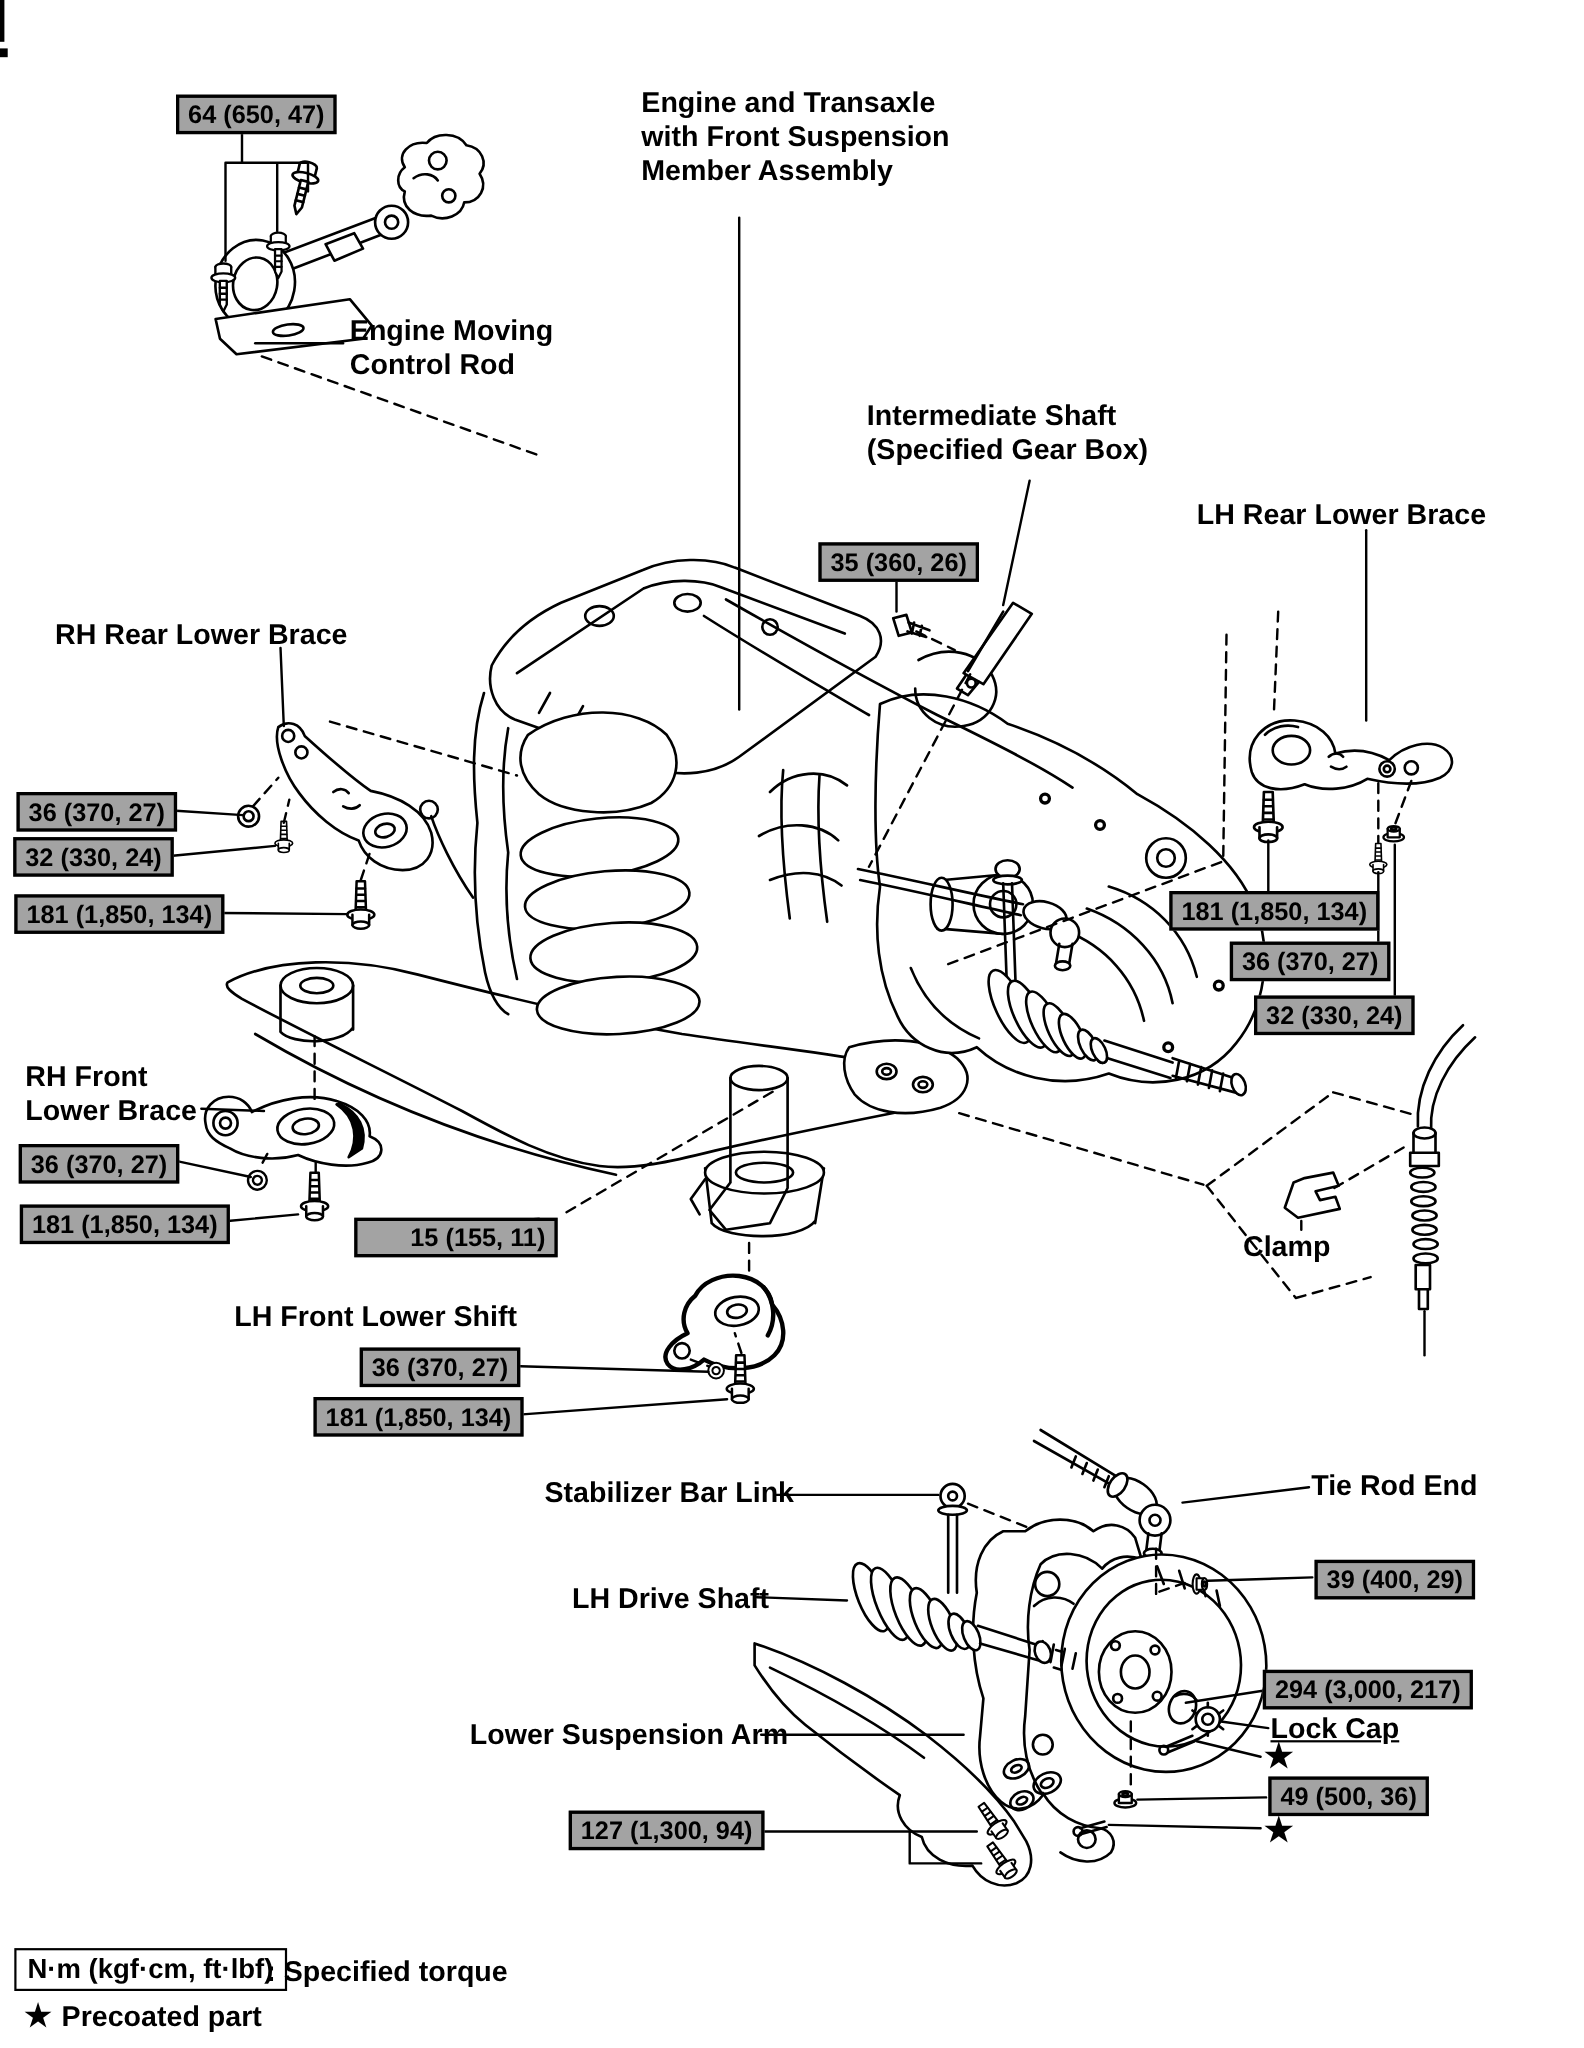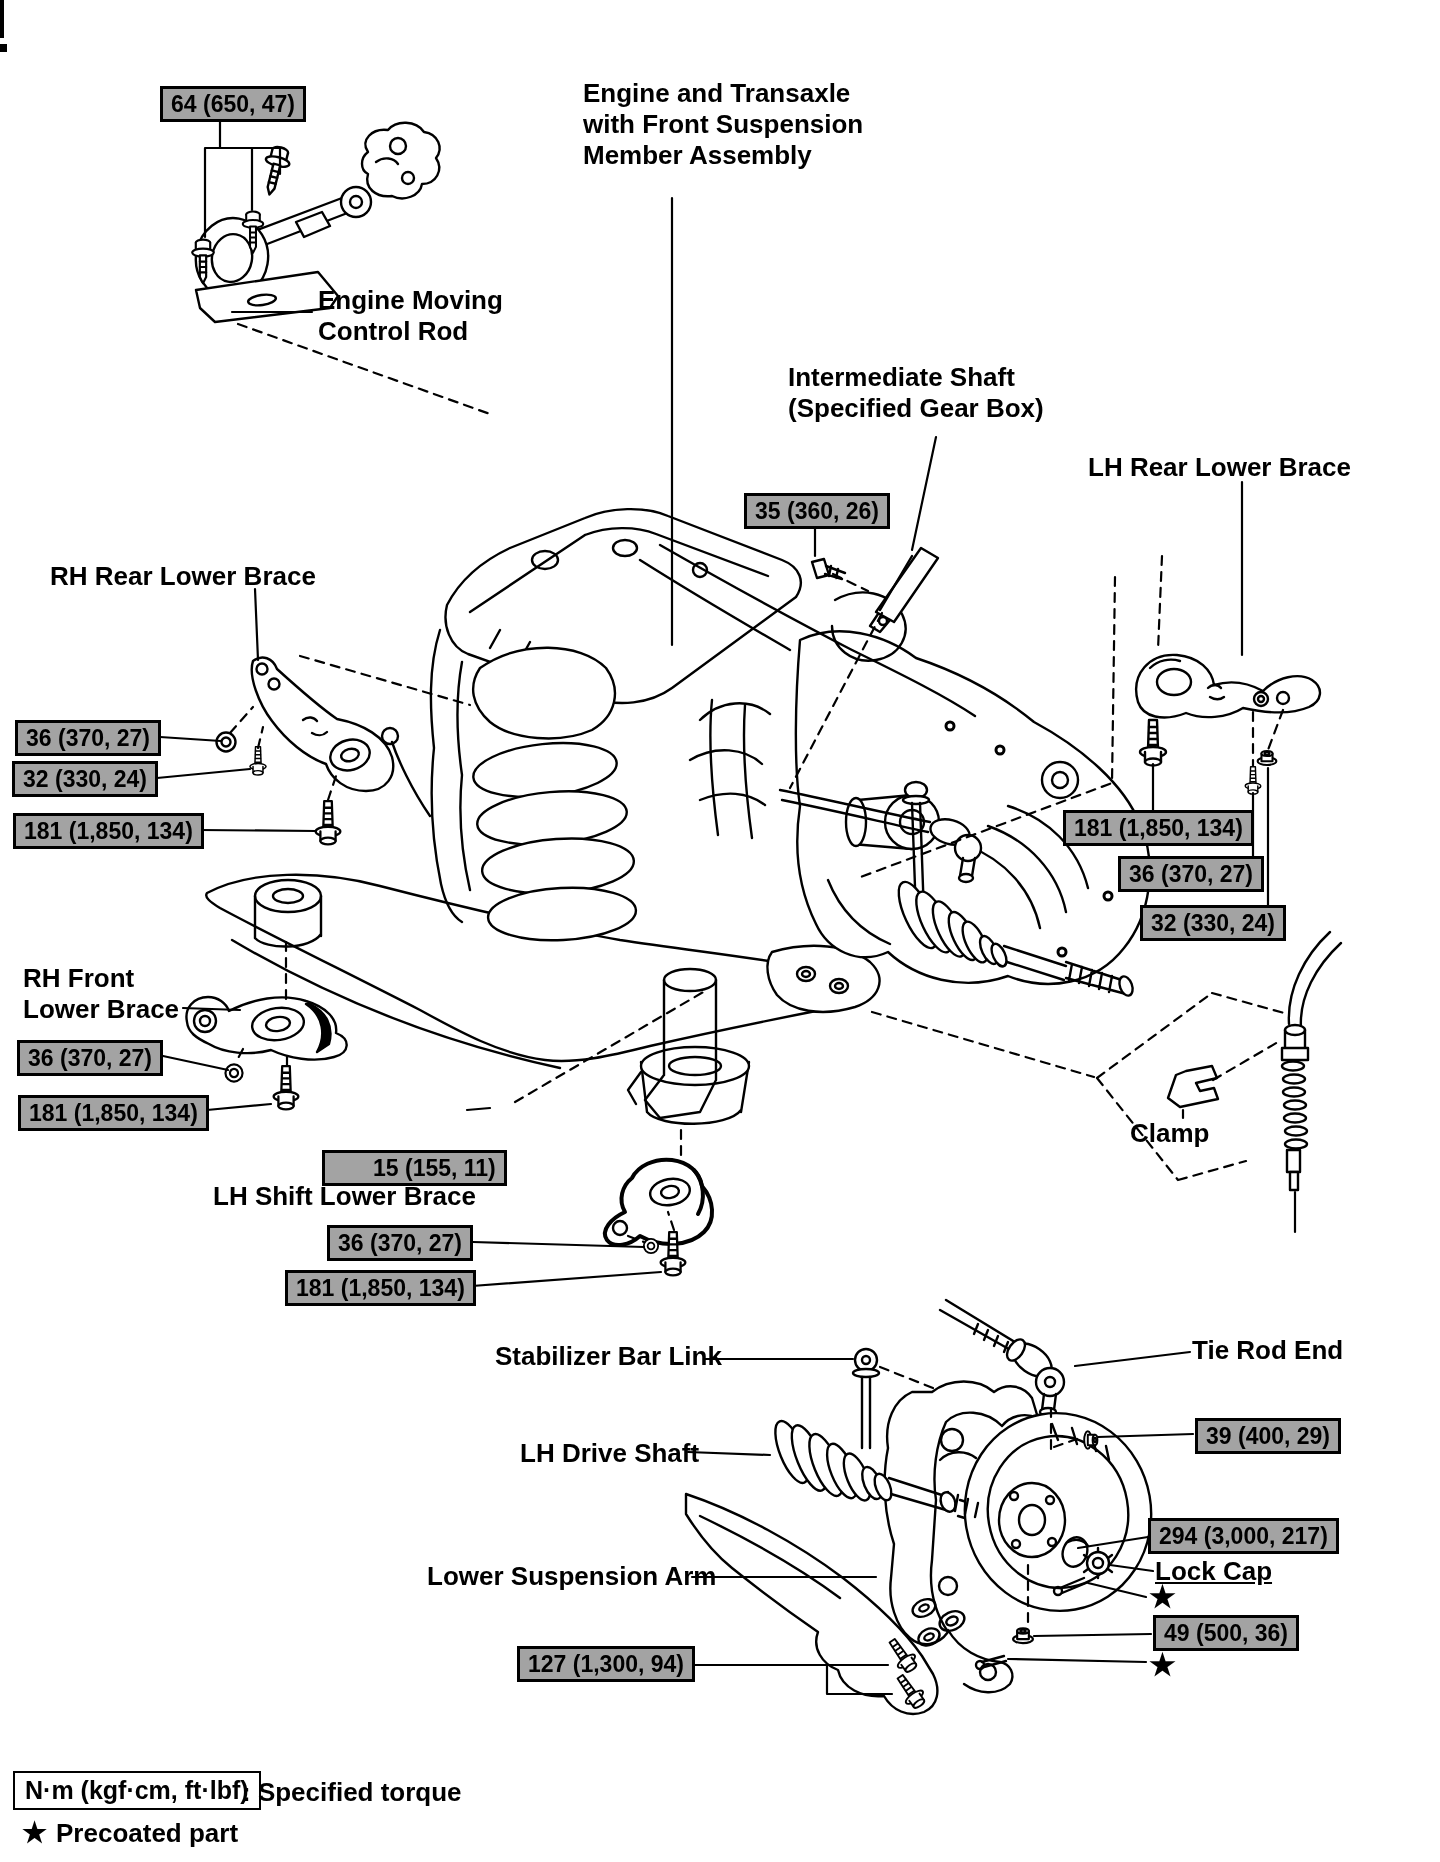--- a/index.html
+++ b/index.html
@@ -381,42 +381,42 @@
 with Front Suspension
 Member Assembly</div>
 <div class="lbl" style="left:318px;top:285px;">Engine Moving
 Control Rod</div>
 <div class="lbl" style="left:788px;top:362px;">Intermediate Shaft
 (Specified Gear Box)</div>
 <div class="lbl" style="left:1088px;top:452px;">LH Rear Lower Brace</div>
 <div class="lbl" style="left:50px;top:561px;">RH Rear Lower Brace</div>
 <div class="lbl" style="left:23px;top:963px;">RH Front
 Lower Brace</div>
-<div class="lbl" style="left:213px;top:1181px;">LH Shift Lower Brace</div>
+<div class="lbl" style="left:213px;top:1181px;">LH Front Lower Shift</div>
 <div class="lbl" style="left:1130px;top:1118px;">Clamp</div>
 <div class="lbl" style="left:495px;top:1341px;">Stabilizer Bar Link</div>
 <div class="lbl" style="left:1192px;top:1335px;">Tie Rod End</div>
 <div class="lbl" style="left:520px;top:1438px;">LH Drive Shaft</div>
 <div class="lbl" style="left:427px;top:1561px;">Lower Suspension Arm</div>
 <div class="lbl" style="left:1155px;top:1556px;text-decoration:underline;">Lock Cap</div>
 
 <div class="star" style="left:1149px;top:1582px;">★</div>
 <div class="star" style="left:1149px;top:1650px;">★</div>
 
 <div class="tq" style="left:160px;top:86px;">64 (650, 47)</div>
 <div class="tq" style="left:744px;top:493px;">35 (360, 26)</div>
 <div class="tq" style="left:15px;top:720px;">36 (370, 27)</div>
 <div class="tq" style="left:12px;top:761px;">32 (330, 24)</div>
 <div class="tq" style="left:13px;top:813px;">181 (1,850, 134)</div>
 <div class="tq" style="left:1063px;top:810px;">181 (1,850, 134)</div>
 <div class="tq" style="left:1118px;top:856px;">36 (370, 27)</div>
 <div class="tq" style="left:1140px;top:905px;">32 (330, 24)</div>
 <div class="tq" style="left:17px;top:1040px;">36 (370, 27)</div>
 <div class="tq" style="left:18px;top:1095px;">181 (1,850, 134)</div>
-<div class="tq" style="left:322px;top:1150px;padding-left:48px;">15 (155, 11)</div>
+<div class="tq" style="left:322px;top:1107px;padding-left:48px;">15 (155, 11)</div>
 <div class="tq" style="left:327px;top:1225px;">36 (370, 27)</div>
 <div class="tq" style="left:285px;top:1270px;">181 (1,850, 134)</div>
 <div class="tq" style="left:1195px;top:1418px;">39 (400, 29)</div>
 <div class="tq" style="left:1148px;top:1518px;">294 (3,000, 217)</div>
 <div class="tq" style="left:1153px;top:1615px;">49 (500, 36)</div>
 <div class="tq" style="left:517px;top:1646px;">127 (1,300, 94)</div>
 
 <div class="legendbox" style="left:13px;top:1771px;">N·m (kgf·cm, ft·lbf)</div>
 <div class="legendtxt" style="left:242px;top:1777px;text-align:center;">: Specified torque</div>
 <div class="legendtxt" style="left:22px;top:1816px;font-size:28px;">★</div>

